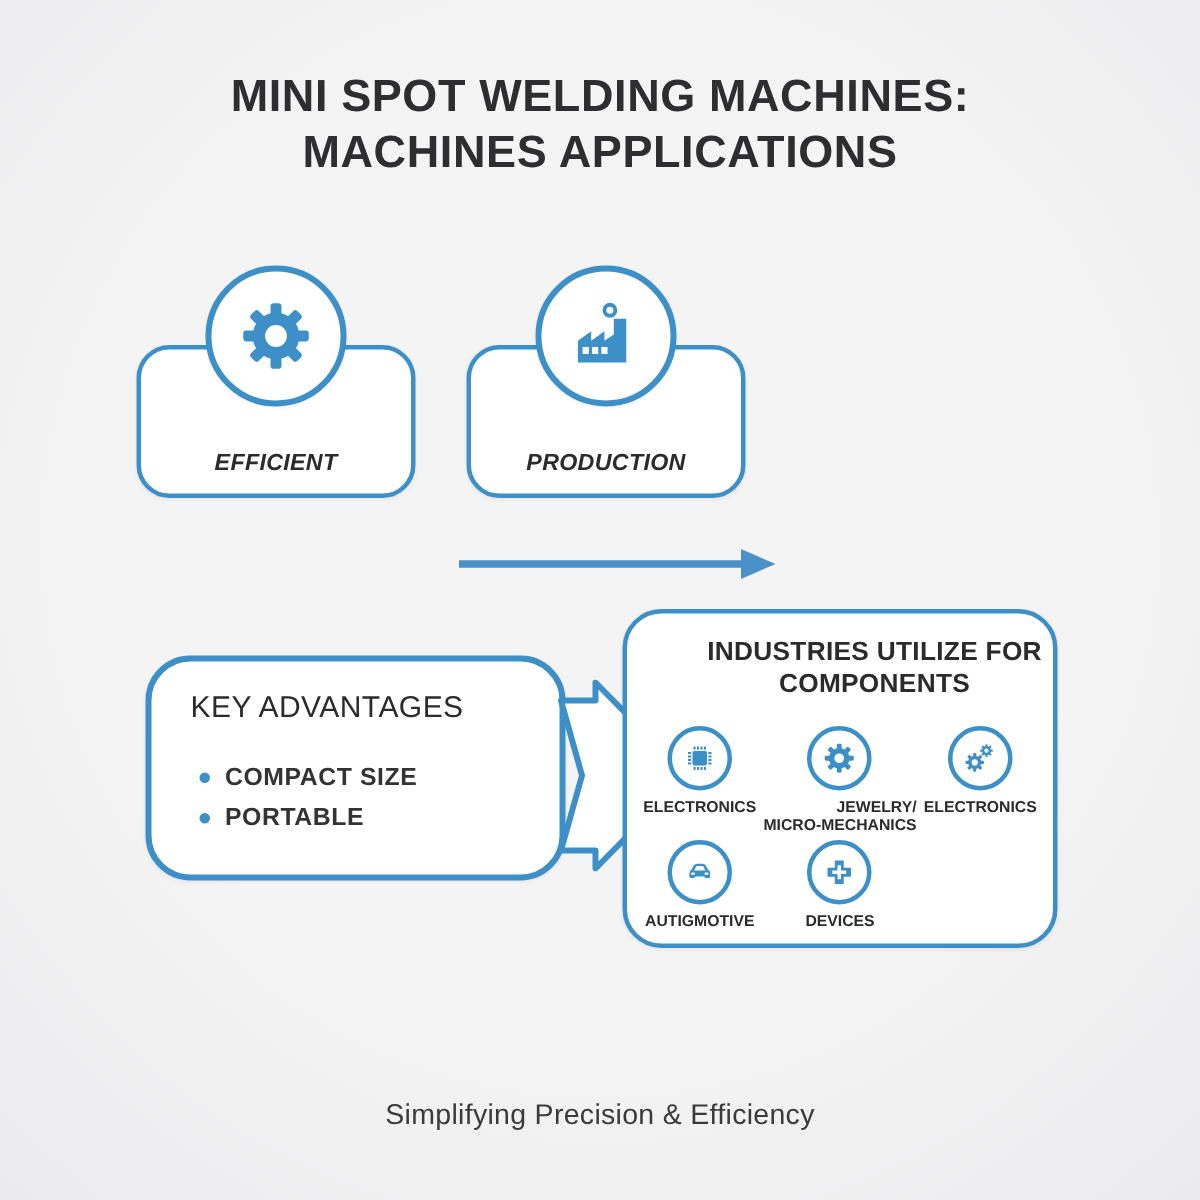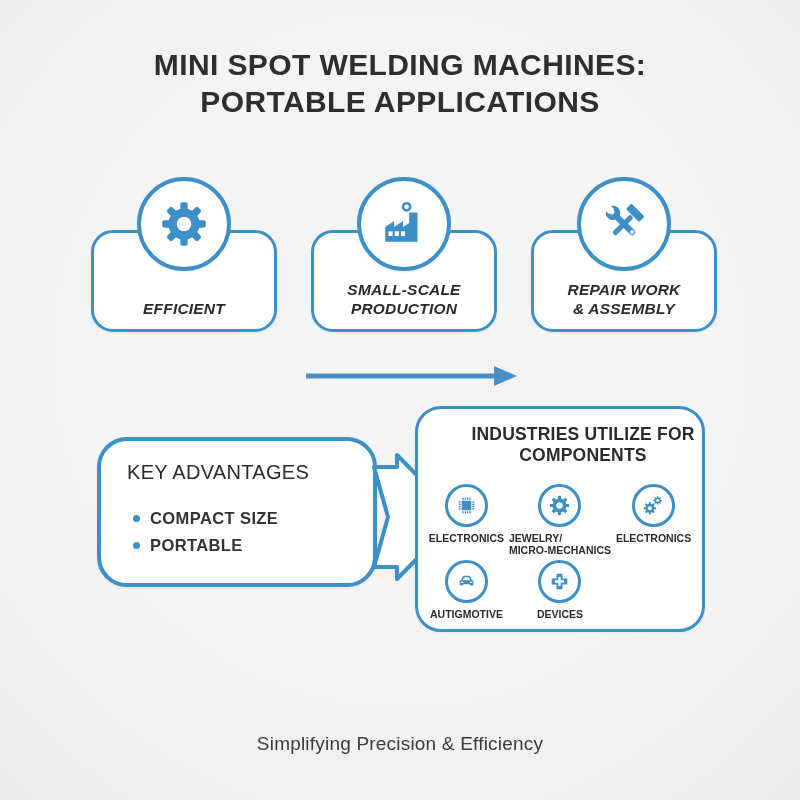--- a/index.html
+++ b/index.html
@@ -142,21 +142,21 @@
   .ind-badge {
     width: 43px; height: 43px;
     background: #ffffff;
     border: 3.5px solid #3d8fc8;
     border-radius: 50%;
     display: flex; align-items: center; justify-content: center;
   }
   .ind-badge svg { width: 23px; height: 23px; color: #3d8fc8; }
   .ind-label {
     margin-top: 5px;
-    text-align: left;
+    text-align: right;
     font-size: 10.5px; font-weight: 700;
     line-height: 12px;
     color: #2b2b2b;
     white-space: nowrap;
   }
   .ind-label span { display: block; min-height: 12px; }
 
   
   .footer {
     position: absolute;
@@ -253,57 +253,45 @@
       <rect fill="#ffffff" x="25" y="51" width="11" height="6" rx="2"></rect>
       <rect fill="#ffffff" x="64" y="51" width="11" height="6" rx="2"></rect>
     </symbol>
   </defs>
 </svg>
 
 <div class="canvas">
 
   <h1 class="title">
     <span>MINI SPOT WELDING MACHINES:</span>
-    <span>PORTABLE APPLICATIONS</span>
+    <span>MACHINES APPLICATIONS</span>
   </h1>
 
   <div class="card card1">
     <div class="badge">
       <svg viewBox="0 0 100 100">
           <use href="#sym-gear"></use>
         </svg>
     </div>
     <div class="card-label">
       <span>EFFICIENT</span>
     </div>
   </div>
 
   <div class="card card2">
     <div class="badge">
       <svg viewBox="0 0 100 100">
           <use href="#sym-factory"></use>
         </svg>
     </div>
     <div class="card-label">
-      <span>SMALL-SCALE</span>
       <span>PRODUCTION</span>
     </div>
   </div>
 
-  <div class="card card3">
-    <div class="badge">
-      <svg viewBox="0 0 100 100">
-          <use href="#sym-tools"></use>
-        </svg>
-    </div>
-    <div class="card-label">
-      <span>REPAIR WORK</span>
-      <span>&amp; ASSEMBLY</span>
-    </div>
-  </div>
 
   <div class="flow-arrow">
     <svg width="216" height="30" viewBox="0 0 216 30">
       <line x1="3" y1="15" x2="193" y2="15" stroke="#4a90c9" stroke-width="5"></line>
       <polygon points="191,5 214,15 191,25" fill="#4a90c9"></polygon>
     </svg>
   </div>
 
   <div class="adv-box">
     <div class="adv-title">KEY ADVANTAGES</div>

